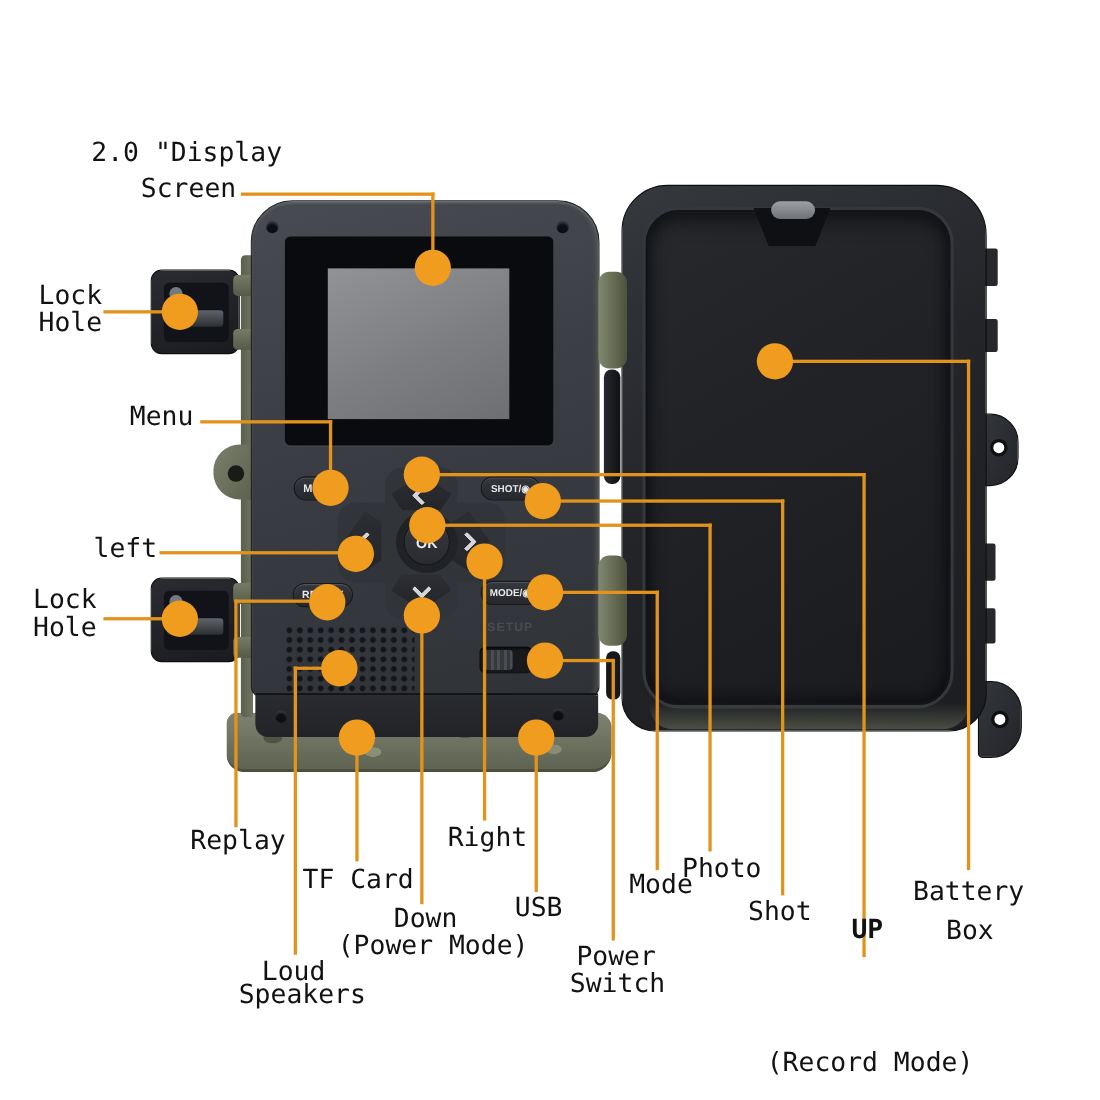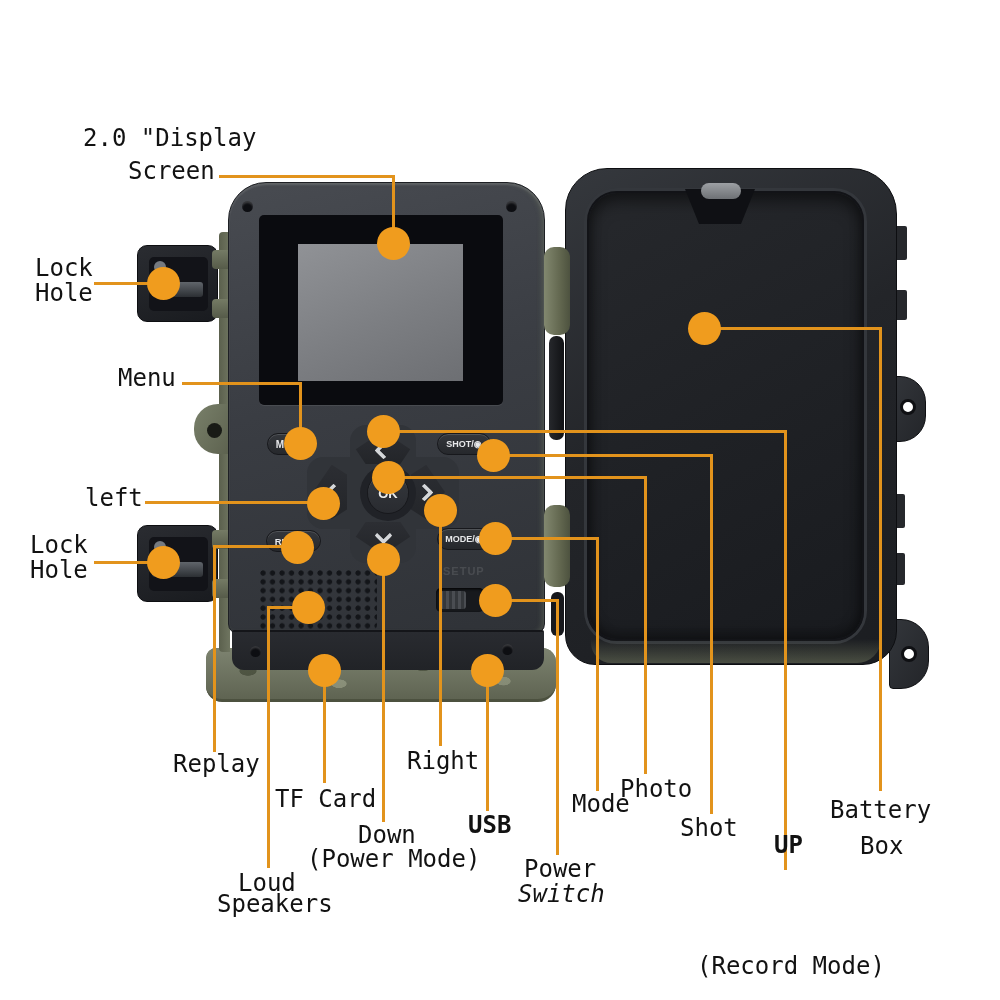--- a/index.html
+++ b/index.html
@@ -254,26 +254,26 @@
       <div class="callout-label" style="left: 217px; top: 892px;">Speakers</div>
       <div class="callout-line" style="left: 381.5px; top: 557.5px; width: 3px; height: 264px;"></div>
       <div class="callout-dot" style="left: 366.5px; top: 542.5px;"></div>
       <div class="callout-label" style="left: 358px; top: 823px;">Down</div>
       <div class="callout-label" style="left: 307px; top: 847px;">(Power Mode)</div>
       <div class="callout-line" style="left: 438.5px; top: 508.5px; width: 3px; height: 237px;"></div>
       <div class="callout-dot" style="left: 423.5px; top: 493.5px;"></div>
       <div class="callout-label" style="left: 407px; top: 749px;">Right</div>
       <div class="callout-line" style="left: 485.5px; top: 668.5px; width: 3px; height: 142px;"></div>
       <div class="callout-dot" style="left: 470.5px; top: 653.5px;"></div>
-      <div class="callout-label" style="left: 468px; top: 813px; font-weight: bold;">USB</div>
+      <div class="callout-label" style="left: 468px; top: 813px;">USB</div>
       <div class="callout-line" style="left: 493.5px; top: 598.5px; width: 65px; height: 3px;"></div>
       <div class="callout-line" style="left: 555.5px; top: 598.5px; width: 3px; height: 256px;"></div>
       <div class="callout-dot" style="left: 478.5px; top: 583.5px;"></div>
       <div class="callout-label" style="left: 524px; top: 857px;">Power</div>
-      <div class="callout-label" style="left: 518px; top: 882px; font-style: italic;">Switch</div>
+      <div class="callout-label" style="left: 518px; top: 882px;">Switch</div>
       <div class="callout-line" style="left: 493.5px; top: 536.5px; width: 105px; height: 3px;"></div>
       <div class="callout-line" style="left: 595.5px; top: 536.5px; width: 3px; height: 254px;"></div>
       <div class="callout-dot" style="left: 478.5px; top: 521.5px;"></div>
       <div class="callout-label" style="left: 572px; top: 792px; text-align: right;">Mode</div>
       <div class="callout-line" style="left: 386.5px; top: 475.5px; width: 260px; height: 3px;"></div>
       <div class="callout-line" style="left: 643.5px; top: 475.5px; width: 3px; height: 298px;"></div>
       <div class="callout-dot" style="left: 371.5px; top: 460.5px;"></div>
       <div class="callout-label" style="left: 620px; top: 777px;">Photo</div>
       <div class="callout-line" style="left: 491.5px; top: 453.5px; width: 221px; height: 3px;"></div>
       <div class="callout-line" style="left: 709.5px; top: 453.5px; width: 3px; height: 360px;"></div>

